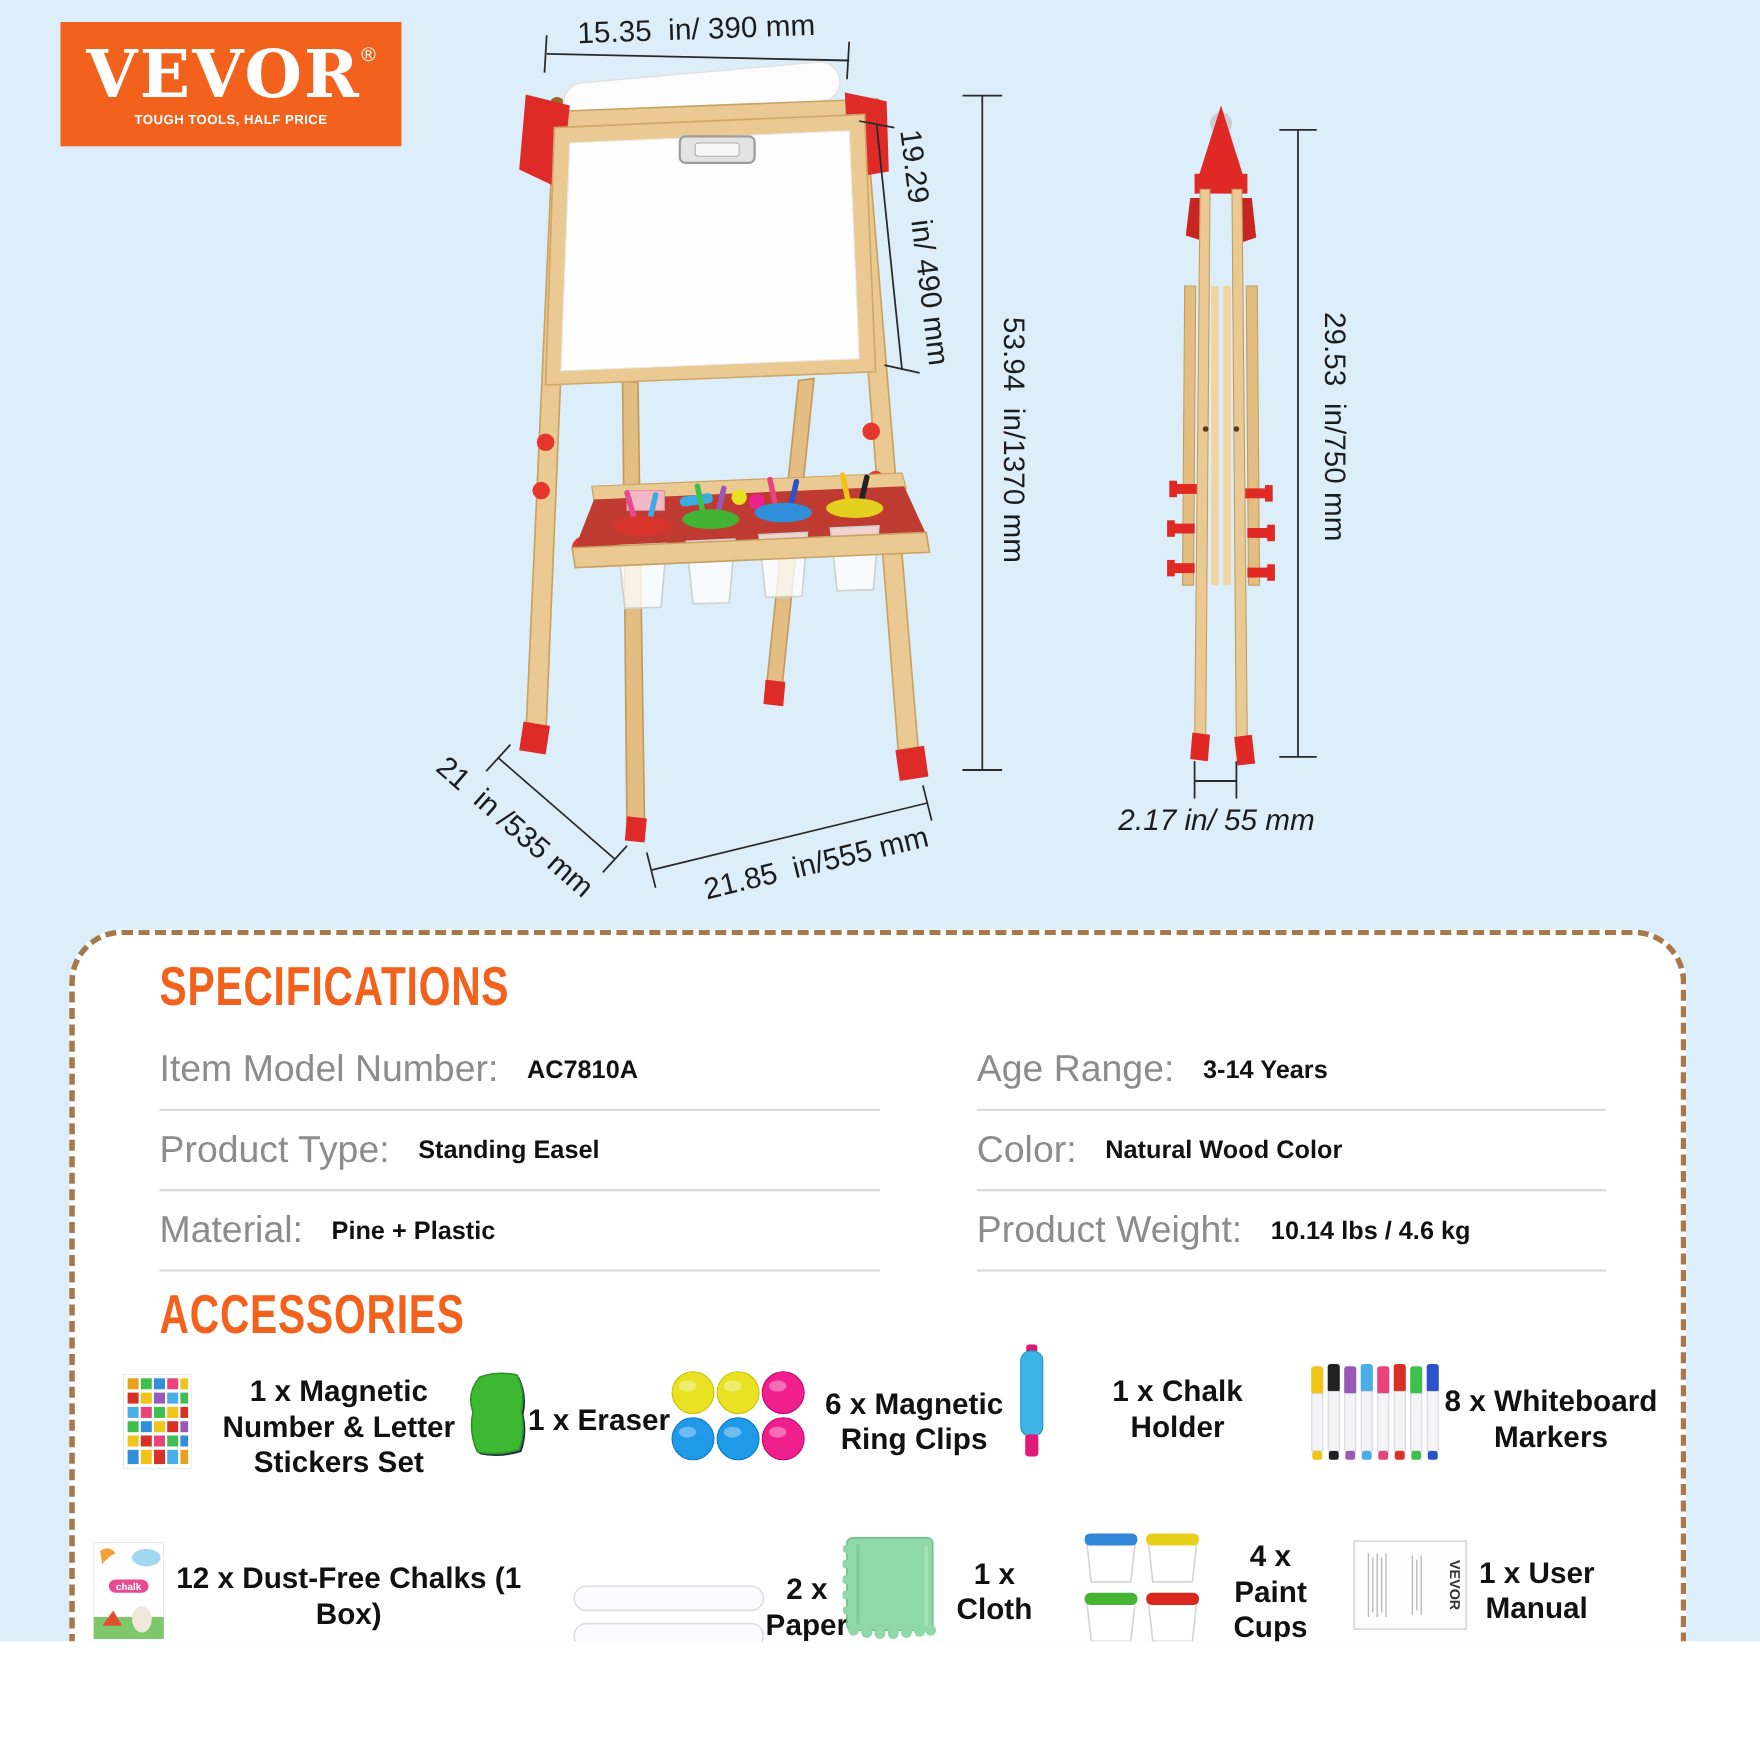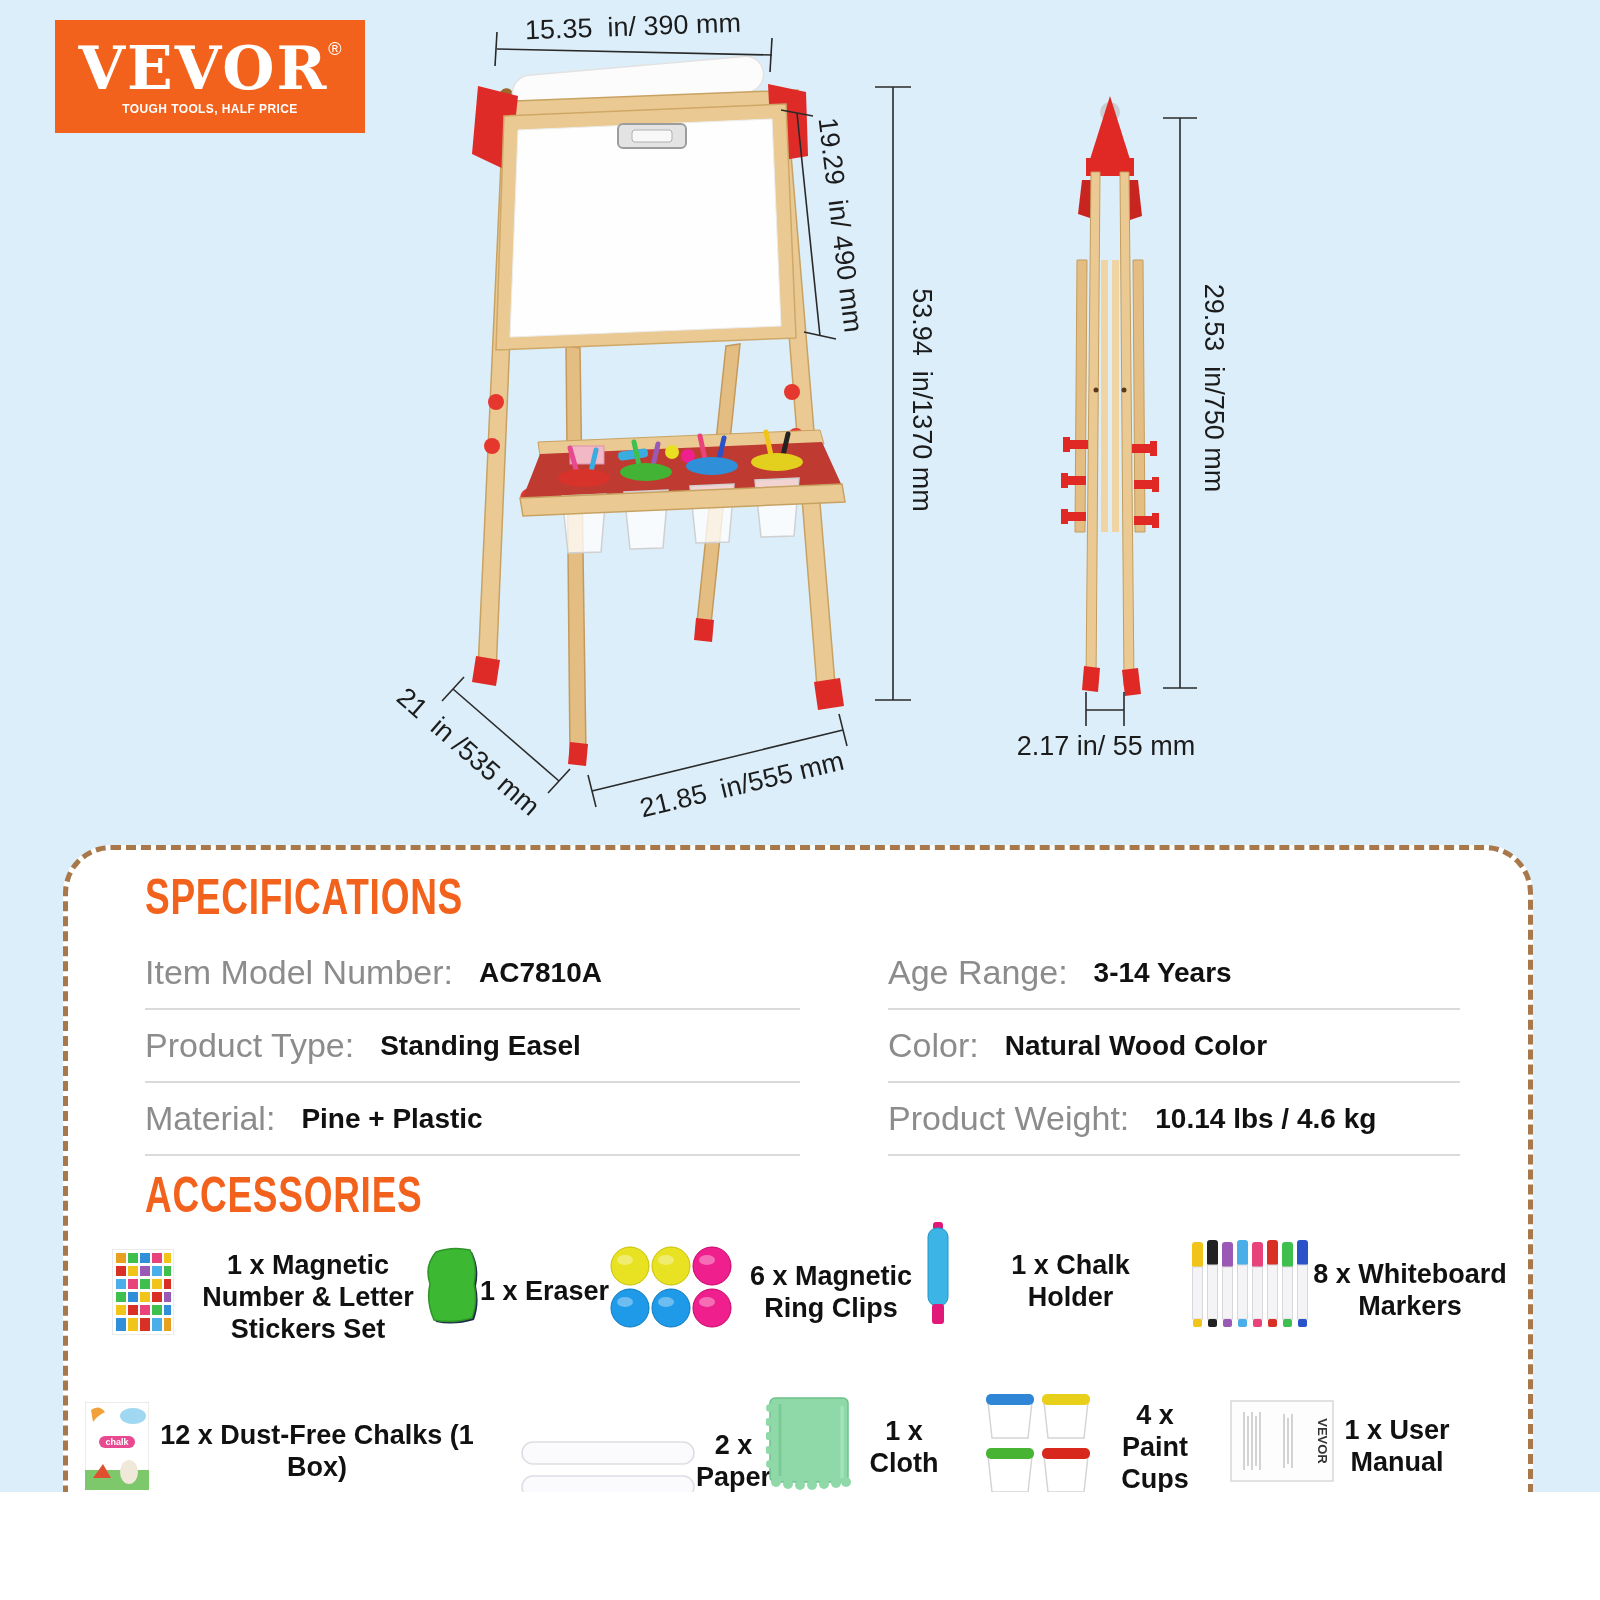--- a/index.html
+++ b/index.html
@@ -22,21 +22,21 @@
   .dim-label{position:absolute;font-size:27px;color:#1c1c1c;white-space:pre;transform-origin:center center;}
 
   
   .panel{position:absolute;left:63px;top:845px;width:1470px;height:705px;background:#ffffff;
          border:5px dashed #A8784A;border-radius:48px;box-sizing:border-box;}
   .heading{position:absolute;font-weight:bold;font-size:50px;color:#F2621D;letter-spacing:1px;
            transform:scaleX(0.74);transform-origin:left center;white-space:nowrap;}
   .spec-col{position:absolute;}
   .spec-row{height:71px;display:flex;align-items:center;border-bottom:2px solid #DADADA;gap:26px;}
   .spec-label{font-size:34px;color:#8C8C8C;white-space:nowrap;}
-  .spec-value{font-size:28px;font-weight:bold;color:#111;white-space:nowrap;}
+  .spec-value{font-size:23px;font-weight:bold;color:#111;white-space:nowrap;}
 
   
   .acc-item{position:absolute;display:flex;align-items:center;}
   .acc-icon{display:flex;align-items:flex-end;justify-content:center;}
   .acc-label{font-size:27px;font-weight:bold;color:#111;text-align:center;line-height:1.18;margin-top:12px;}
 </style>
 </head>
 <body>
 
 <div class="page">
@@ -187,21 +187,21 @@
         <line x1="1086" y1="710" x2="1124" y2="710"></line>
     </g>
   </svg>
 
   <div class="dim-label" style="left:633px;top:27px;transform:translate(-50%,-50%) rotate(-2deg);">15.35  in/ 390 mm</div>
   <div class="dim-label" style="left:840px;top:225px;transform:translate(-50%,-50%) rotate(83deg);">19.29  in/ 490 mm</div>
   <div class="dim-label" style="left:921px;top:400px;transform:translate(-50%,-50%) rotate(90deg);">53.94  in/1370 mm</div>
   <div class="dim-label" style="left:468px;top:752px;transform:translate(-50%,-50%) rotate(41deg);">21  in /535 mm</div>
   <div class="dim-label" style="left:742px;top:785px;transform:translate(-50%,-50%) rotate(-13.5deg);">21.85  in/555 mm</div>
   <div class="dim-label" style="left:1213px;top:388px;transform:translate(-50%,-50%) rotate(90deg);">29.53  in/750 mm</div>
-  <div class="dim-label" style="left:1106px;top:746px;transform:translate(-50%,-50%);">2.17 in/ 55 mm</div>
+  <div class="dim-label" style="left:1106px;top:746px;transform:translate(-50%,-50%);font-style:italic;">2.17 in/ 55 mm</div>
 
   <div class="panel"></div>
 
   <div class="heading" style="left:145px;top:868px;">SPECIFICATIONS</div>
 
   <div class="spec-col" style="left:145px;top:937px;width:655px;">
     <div class="spec-row">
       <span class="spec-label">Item Model Number:</span>
       <span class="spec-value">AC7810A</span>
     </div>

